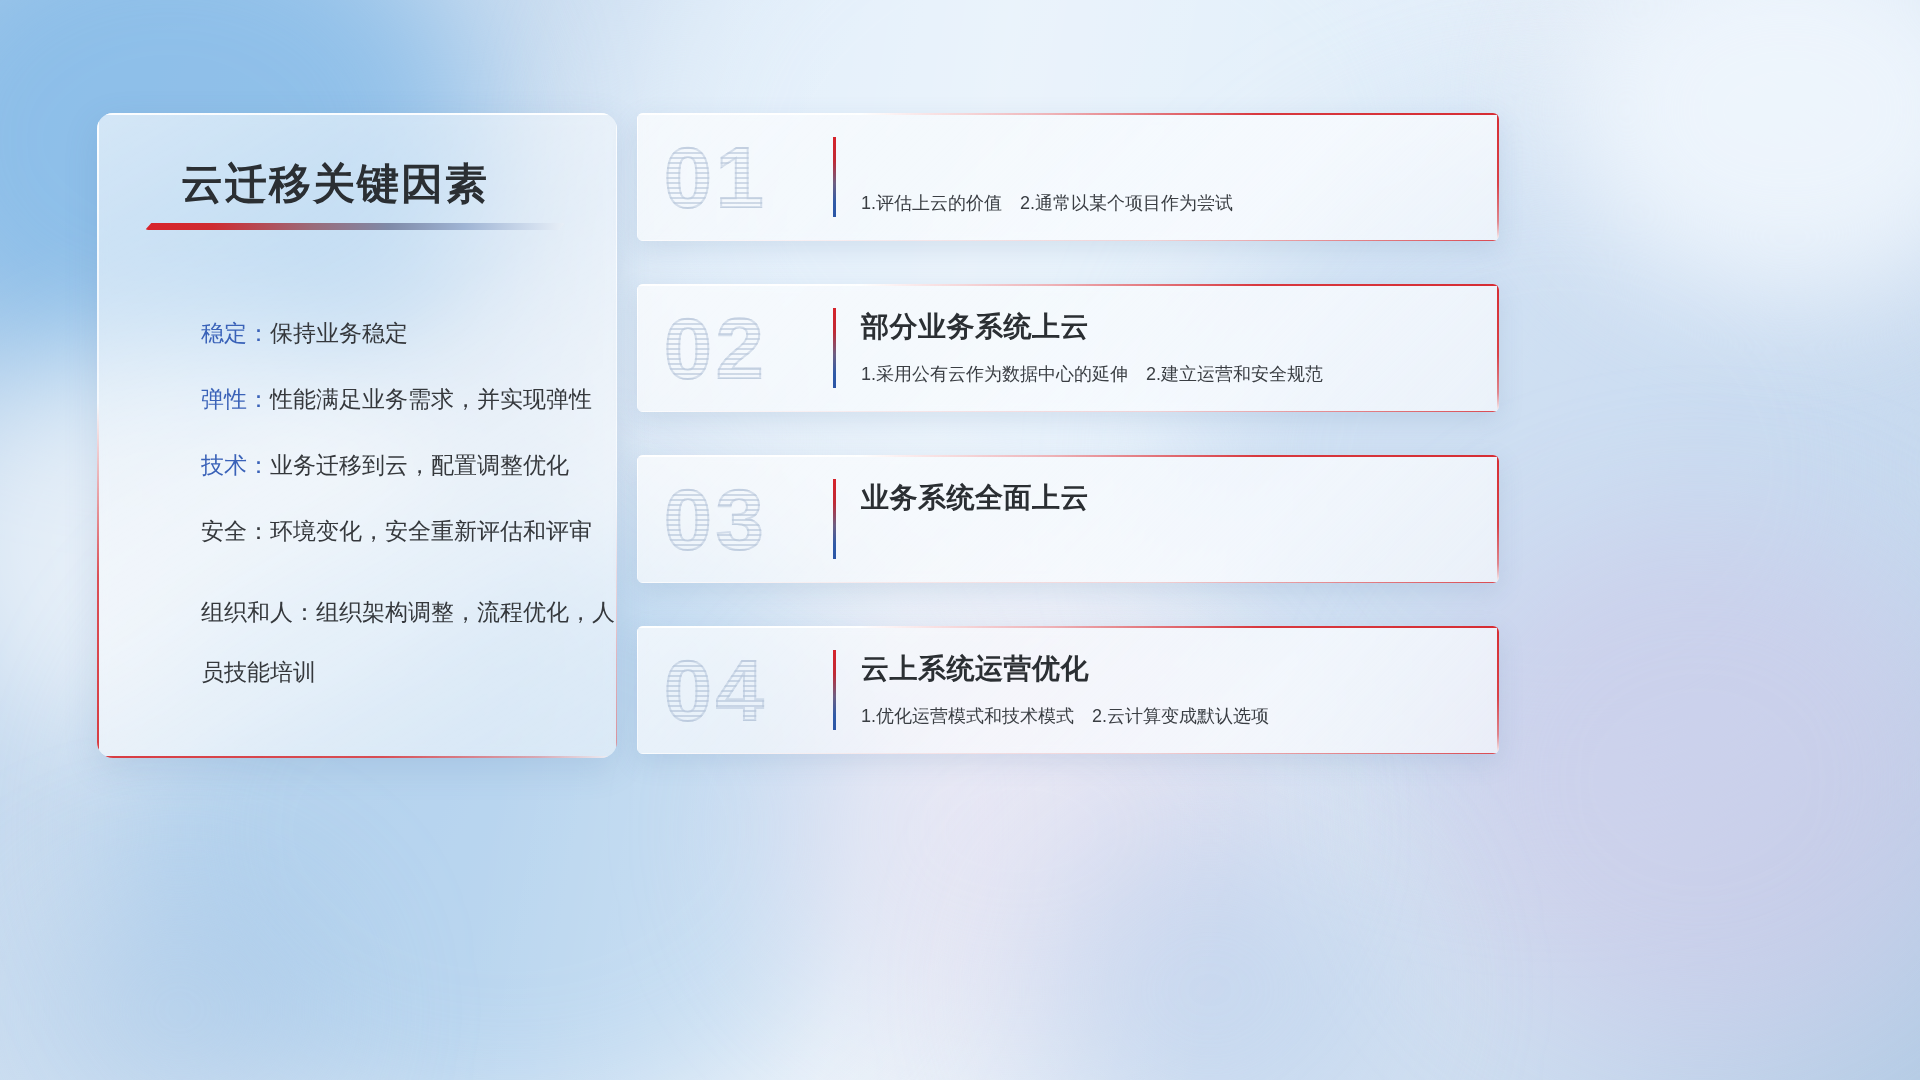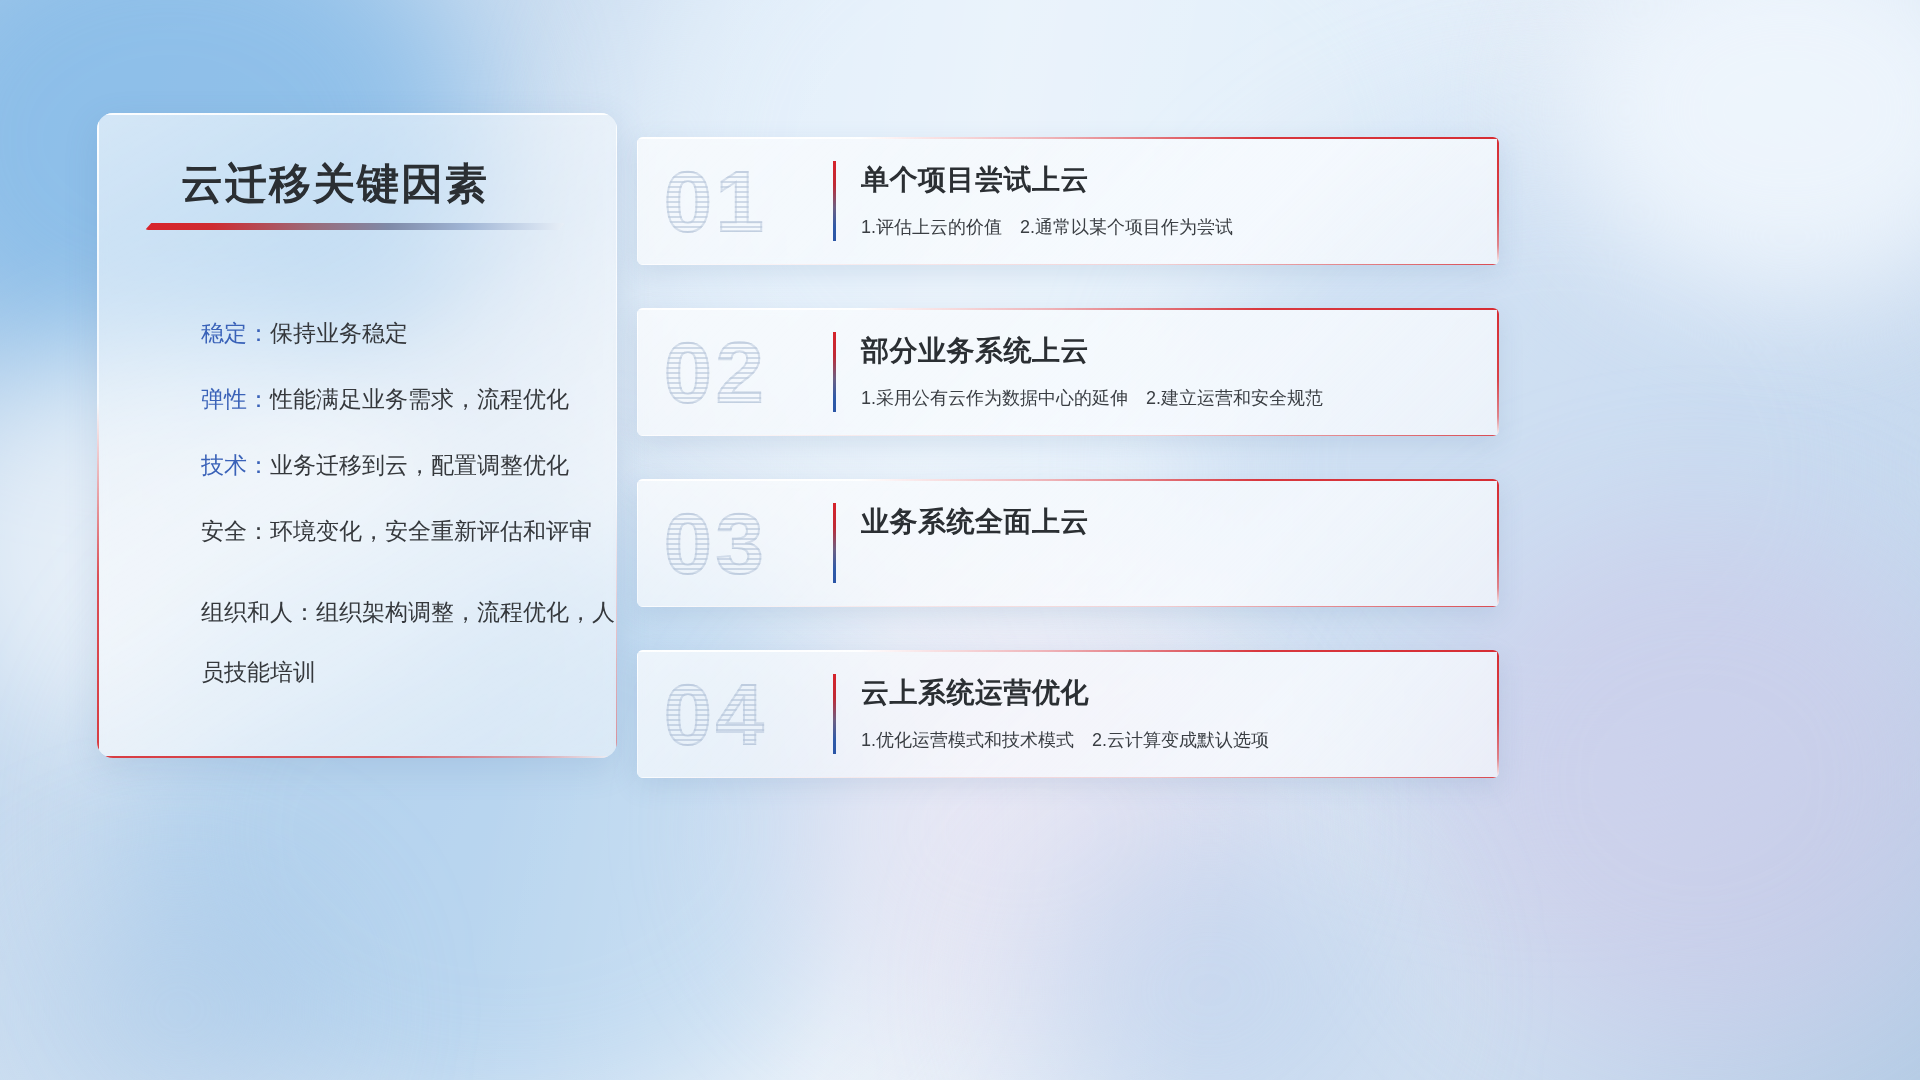--- a/index.html
+++ b/index.html
@@ -79,21 +79,20 @@
   .kv-key{color:#35383c;}
   .kv-key.accent{color:#3a62b8;text-align:right;}
 
   
   .step-card{
     position:absolute;left:637px;width:862px;height:128px;border-radius:6px;
     background:linear-gradient(135deg,rgba(255,255,255,.70) 0%,rgba(255,255,255,.50) 35%,rgba(250,252,255,.78) 70%,rgba(255,255,255,.58) 100%);
     backdrop-filter:blur(5px);
     box-shadow:0 8px 26px rgba(83,120,170,.15);
     overflow:hidden;
-    margin-top:24px;
   }
   .step-card .c-top{
     position:absolute;left:0;top:0;height:1.8px;width:100%;
     background:linear-gradient(90deg,rgba(255,255,255,.95) 0%,rgba(255,255,255,.9) 26%,rgba(232,120,125,.55) 48%,rgba(214,45,52,.95) 72%,rgba(214,45,52,1) 100%);
   }
   .step-card .c-right{
     position:absolute;right:0;top:0;width:1.8px;height:100%;
     background:linear-gradient(180deg,rgba(214,45,52,1) 0%,rgba(214,45,52,.9) 55%,rgba(214,45,52,.55) 85%,rgba(255,255,255,.6) 100%);
   }
   .step-card .c-bottom{
@@ -159,42 +158,41 @@
   <div class="edge-bottom"></div>
 
   <div id="panel-title">云迁移关键因素</div>
   <div id="title-underline"></div>
 
   <div class="kv-list">
     <div class="kv-row">
       <span class="kv-key accent">稳定：</span><span class="kv-val">保持业务稳定</span>
     </div>
     <div class="kv-row">
-      <span class="kv-key accent">弹性：</span><span class="kv-val">性能满足业务需求，流程优化</span>
+      <span class="kv-key accent">弹性：</span><span class="kv-val">性能满足业务需求，并实现弹性</span>
     </div>
     <div class="kv-row">
       <span class="kv-key accent">技术：</span><span class="kv-val">业务迁移到云，配置调整优化</span>
     </div>
     <div class="kv-row">
       <span class="kv-key">安全：</span><span class="kv-val">环境变化，安全重新评估和评审</span>
     </div>
     <div class="kv-row wrap">
       <span class="kv-key">组织和人：</span><span class="kv-val">组织架构调整，流程优化，人员技能培训</span>
     </div>
   </div>
 </div>
 
 <div class="step-card" style="top:113px">
   <div class="c-top"></div>
   <div class="c-right"></div>
   <div class="c-bottom"></div>
   <div class="c-left"></div>
   <div class="step-num">01</div>
   <div class="step-accent"></div>
-  <div class="step-title">单个项目尝试上云</div>
   <div class="step-desc">
     <span>1.评估上云的价值</span><span class="gap"></span><span>2.通常以某个项目作为尝试</span>
   </div>
 </div>
 
 <div class="step-card" style="top:284px">
   <div class="c-top"></div>
   <div class="c-right"></div>
   <div class="c-bottom"></div>
   <div class="c-left"></div>

